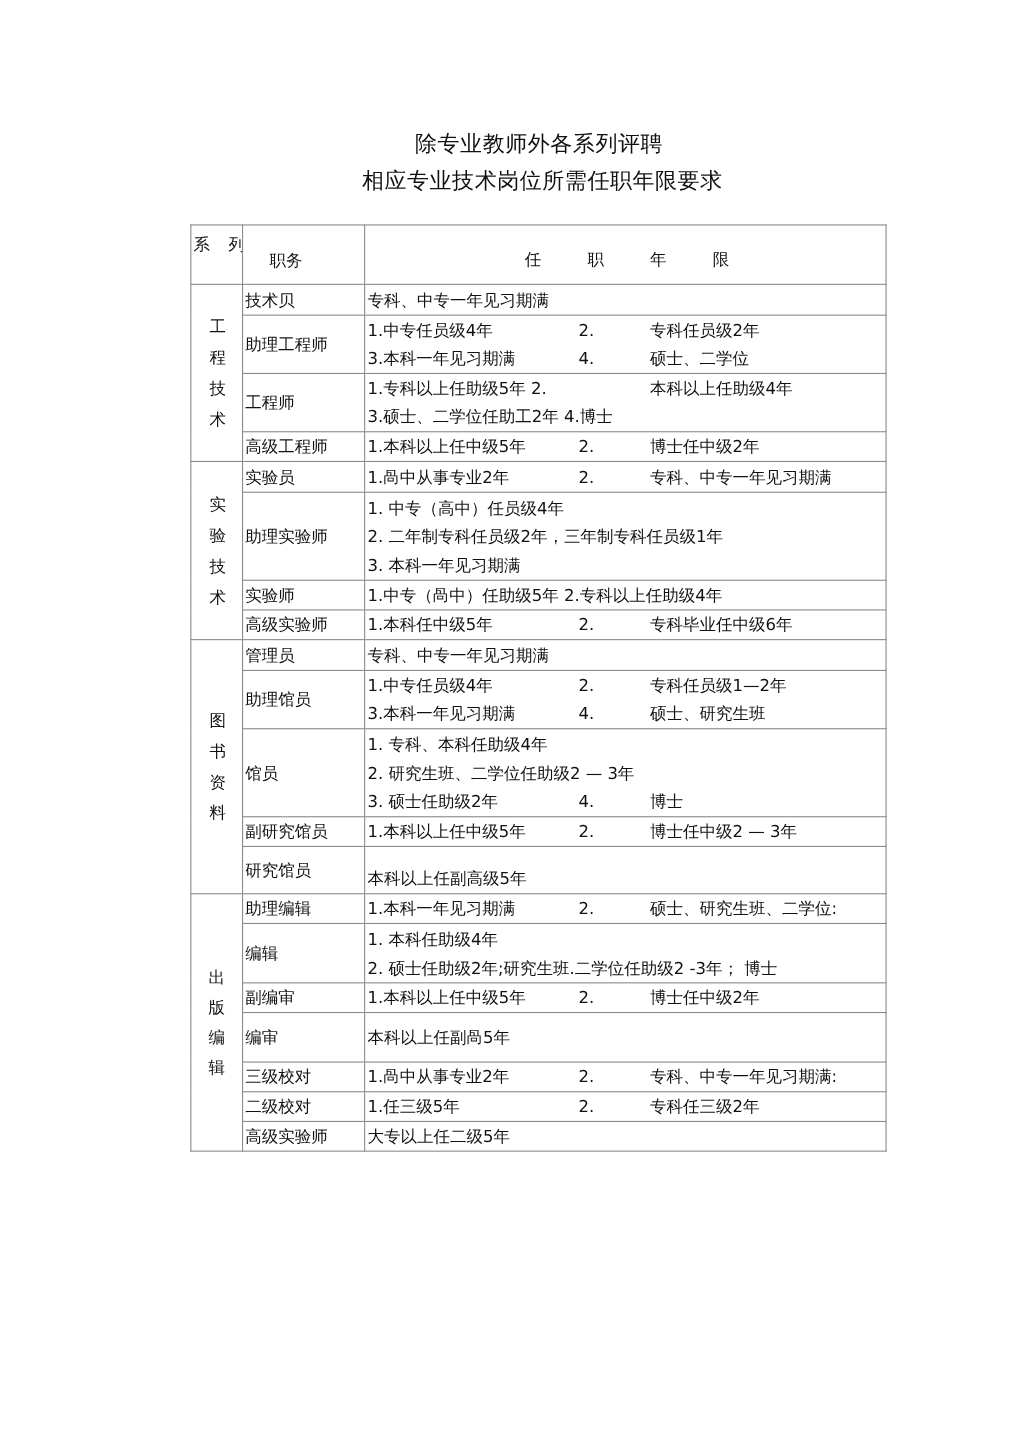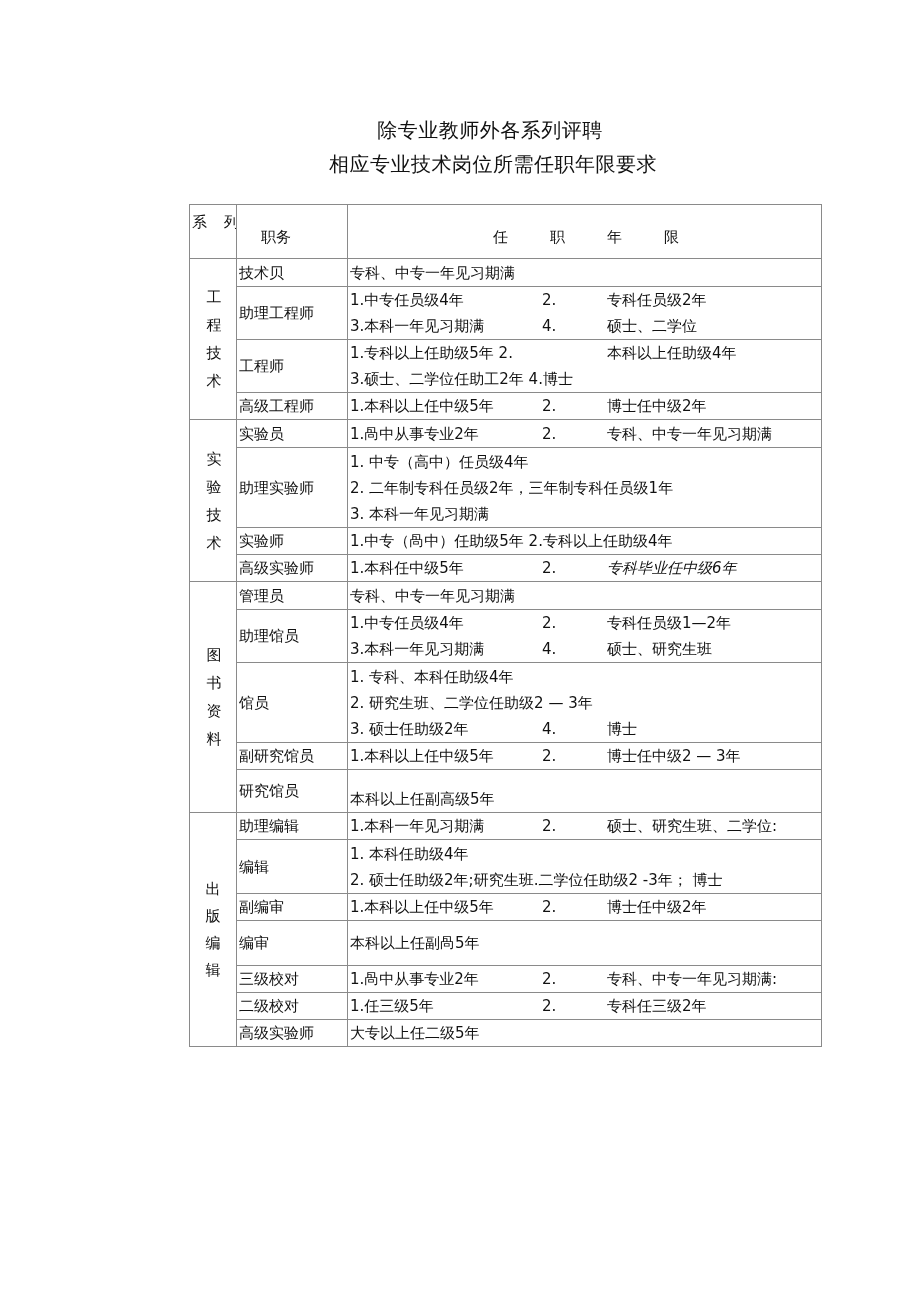--- a/index.html
+++ b/index.html
@@ -9,21 +9,21 @@
     color: #111111;
   }
   .title {
     position: absolute; left: 0; width: 980px; text-align: center;
     font-size: 20px; letter-spacing: 0.5px; color: #111;
   }
   #title1 { top: 117px; }
   #title2 { top: 151px; left: 3px; }
 
   table.req {
-    position: absolute; left: 189px; top: 204px;
+    position: absolute; left: 173px; top: 204px;
     border-collapse: collapse; table-layout: fixed;
     width: 632px;
     font-size: 15px;
     padding-left: 35px;
   }
   table.req td {
     border: 1px solid #8a8a8a;
     padding: 0 0 0 2px;
     vertical-align: middle;
     line-height: 26px;
@@ -111,21 +111,21 @@
       </tr>
       <tr style="height: 27px;">
         <td>实验师</td>
         <td>
           <span class="line" style="position: relative;"><span>1.中专（咼中）任助级5年  2.专科以上任助级4年</span></span>
         </td>
       </tr>
       <tr style="height: 26px;">
         <td>高级实验师</td>
         <td>
-          <span class="line" style="position: relative;"><span>1.本科任中级5年</span><span style="position: absolute; top: 0px; left: 192px;">2.</span><span style="position: absolute; top: 0px; left: 257px; font-style: italic;">专科毕业任中级6年</span></span>
+          <span class="line" style="position: relative;"><span>1.本科任中级5年</span><span style="position: absolute; top: 0px; left: 192px;">2.</span><span style="position: absolute; top: 0px; left: 257px;">专科毕业任中级6年</span></span>
         </td>
       </tr>
       <tr style="height: 28px;">
         <td rowspan="5" class="series"><span class="s-inner">图 书 资 料</span></td>
         <td>管理员</td>
         <td>
           <span class="line" style="position: relative;"><span>专科、中专一年见习期满</span></span>
         </td>
       </tr>
       <tr style="height: 52px;">

